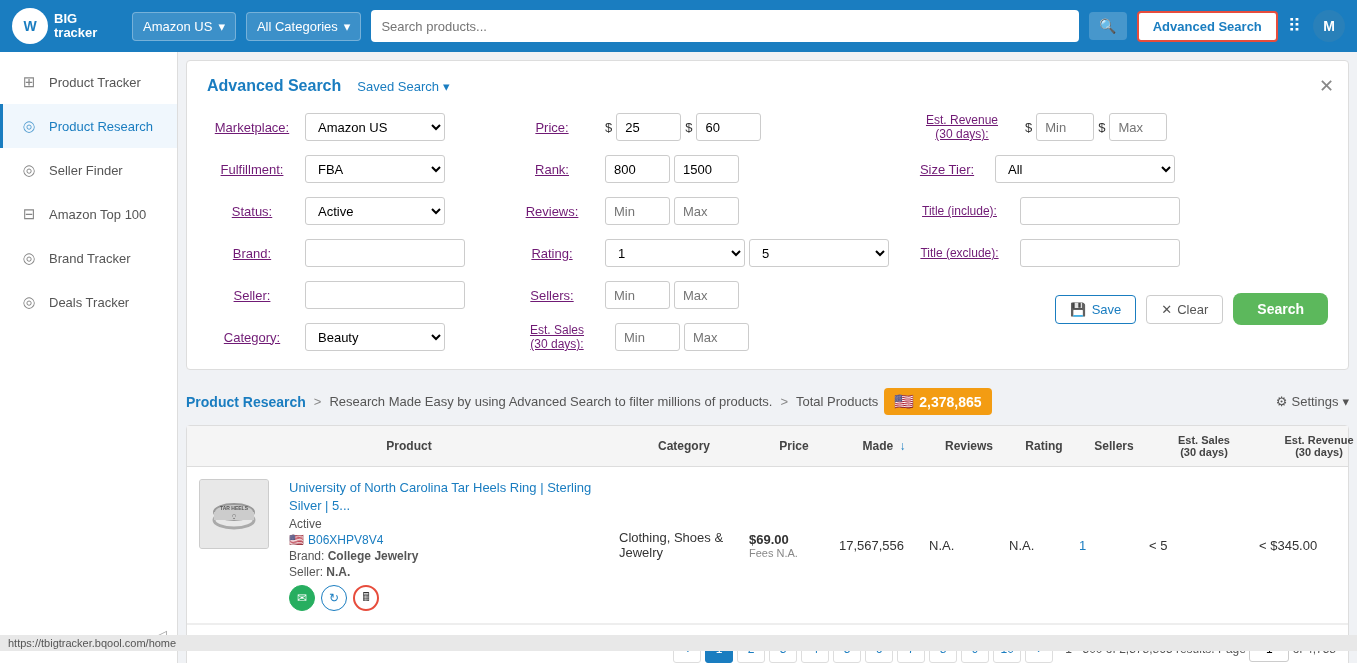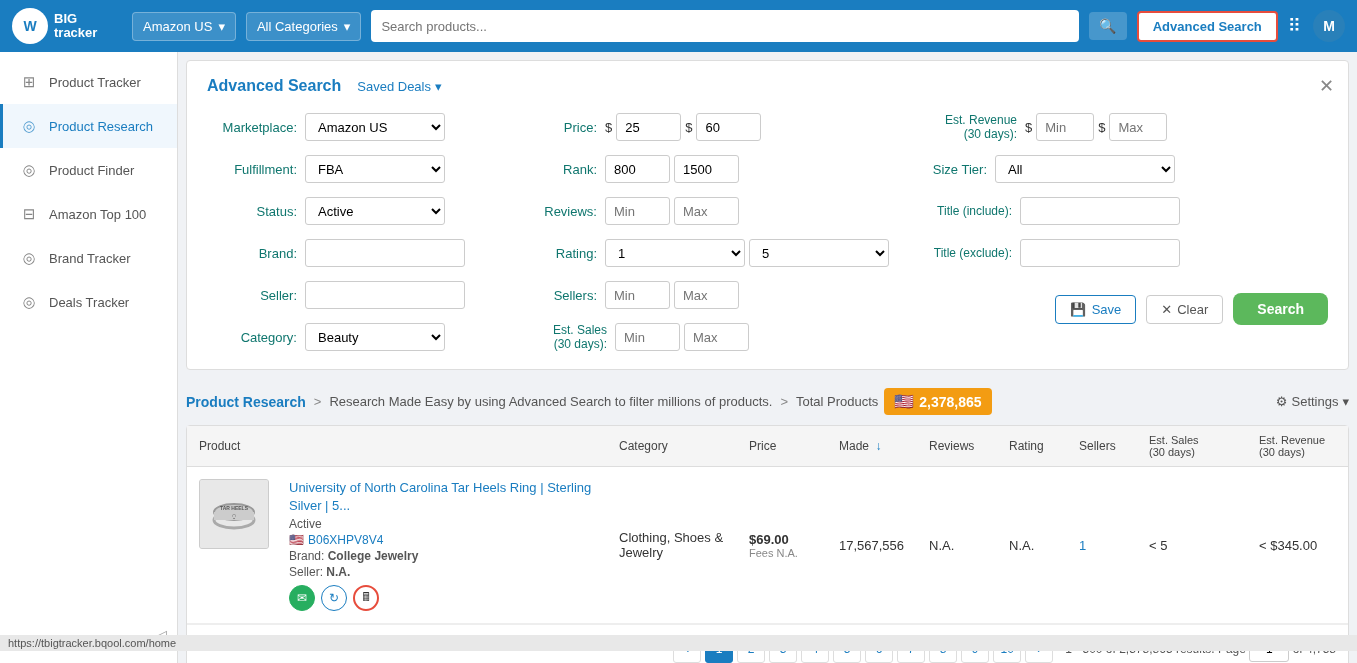--- a/index.html
+++ b/index.html
@@ -207,24 +207,25 @@
       flex-direction: column;
       gap: 10px;
     }
     .form-row {
       display: flex;
       align-items: center;
       gap: 8px;
       min-height: 32px;
     }
     .form-label {
-      color: #0f766e;
+      color: #701a75;
       font-size: 13px;
       min-width: 90px;
-      text-align: right;
+      text-align: center;
+      text-decoration: underline;
     }
     .form-input {
       border: 1px solid #ccc;
       border-radius: 3px;
       padding: 4px 8px;
       font-size: 13px;
       height: 28px;
     }
     .form-select {
       border: 1px solid #ccc;
@@ -357,24 +358,25 @@
       border: 1px solid #ddd;
       border-radius: 4px;
       width: 100%;
     }
     .table-header {
       display: grid;
       grid-template-columns: 420px 130px 90px 90px 80px 70px 70px 110px 120px 90px;
       background: #f5f5f5;
       border-bottom: 1px solid #ddd;
       padding: 8px 12px;
-      font-weight: normal;
+      font-weight: bold;
       font-size: 12px;
       color: #444;
       align-items: center;
+      text-align: center;
     }
     .table-row-data {
       display: grid;
       grid-template-columns: 420px 130px 90px 90px 80px 70px 70px 110px 120px 90px;
       padding: 12px;
       border-bottom: 1px solid #eee;
       align-items: center;
       background: white;
     }
     .product-cell {
@@ -535,21 +537,21 @@
     <div class="sidebar-item">
       <span class="sidebar-icon">⊞</span>
       <span>Product Tracker</span>
     </div>
     <div class="sidebar-item active">
       <span class="sidebar-icon">◎</span>
       <span>Product Research</span>
     </div>
     <div class="sidebar-item">
       <span class="sidebar-icon">◎</span>
-      <span>Product Finder</span>
+      <span>Seller Finder</span>
     </div>
     <div class="sidebar-item">
       <span class="sidebar-icon">⊟</span>
       <span>Amazon Top 100</span>
     </div>
     <div class="sidebar-item">
       <span class="sidebar-icon">◎</span>
       <span>Brand Tracker</span>
     </div>
     <div class="sidebar-item">
@@ -560,21 +562,21 @@
       <span style="color:#aaa;font-size:16px;">◁</span>
     </div>
   </div>
 
   <div class="content-area">
 
     <div class="adv-search-panel">
       <div class="panel-header">
         <span class="panel-title">Advanced Search</span>
         <button class="saved-search-btn">
-          <span>Saved Deals</span>
+          <span>Saved Search</span>
           <span>▾</span>
         </button>
       </div>
       <button class="close-btn">✕</button>
 
       <div class="form-grid">
 
         <div class="form-col">
           <div class="form-row">
             <span class="form-label">Marketplace:</span>

